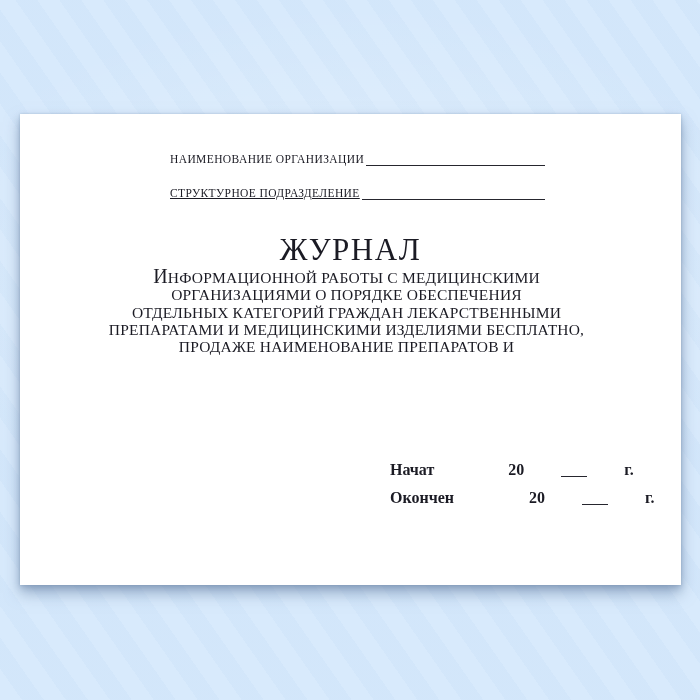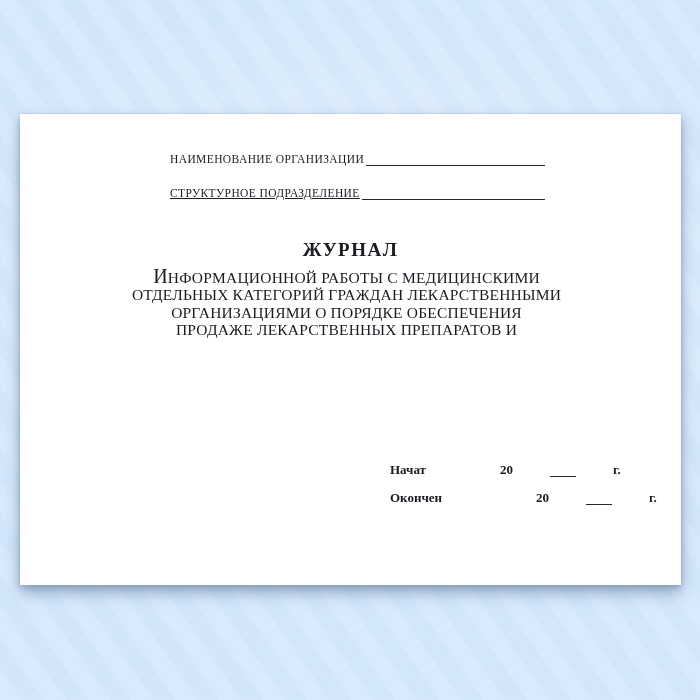--- a/index.html
+++ b/index.html
@@ -53,23 +53,23 @@
   }
   .field-row.org    { top: 38px; }
   .field-row.struct { top: 72px; text-decoration: underline; }
 
   .doc-title {
     position: absolute;
     top: 124px;
     left: 0;
     right: 0;
     text-align: center;
-    font-size: 19px;
+    font-size: 31px;
     line-height: 23px;
-    font-weight: bold;
+    font-weight: normal;
     letter-spacing: 1.5px;
   }
   .doc-subtitle {
     position: absolute;
     top: 154px;
     left: 0;
     right: 8px;
     text-align: center;
     font-size: 15.5px;
     line-height: 17.3px;
@@ -80,38 +80,38 @@
   }
   .dates {
     position: absolute;
     left: 370px;
     top: 348px;
     width: 190px;
   }
   .date-row {
     display: flex;
     align-items: flex-end;
-    font-size: 13px;
+    font-size: 16px;
     line-height: 15px;
     height: 15px;
     font-weight: bold;
     white-space: nowrap;
     gap: 36px;
   }
   .date-row + .date-row { margin-top: 13px; }
   .date-row .rule {
     flex: 1;
     border-bottom: 1.1px solid #26262e;
     height: 0;
     margin: 0 1px;
   }
   .date-row .rule.short {
     flex: 0 0 26px;
   }
-  .date-row.ended .date-label { margin-right: 20px; }
+  .date-row.ended .date-label { margin-right: 1px; }
 </style>
 </head>
 <body>
 
 <div class="backdrop"></div>
 
 <div class="page">
 
   <div class="field-row org">
     <span>НАИМЕНОВАНИЕ ОРГАНИЗАЦИИ</span>
@@ -122,23 +122,24 @@
     <span>СТРУКТУРНОЕ ПОДРАЗДЕЛЕНИЕ</span>
     <span class="rule"></span>
   </div>
 
   <div class="doc-title">ЖУРНАЛ</div>
 
   <div class="doc-subtitle">
     <div>
       <span class="initial">И</span><span>НФОРМАЦИОННОЙ РАБОТЫ С МЕДИЦИНСКИМИ</span>
     </div>
+    <div>ОРГАНИЗАЦИЯМИ О ПОРЯДКЕ ОБЕСПЕЧЕНИЯ</div>
     <div>ОТДЕЛЬНЫХ КАТЕГОРИЙ ГРАЖДАН ЛЕКАРСТВЕННЫМИ</div>
-    <div>ОРГАНИЗАЦИЯМИ О ПОРЯДКЕ ОБЕСПЕЧЕНИЯ</div>
-    <div>ПРОДАЖЕ ЛЕКАРСТВЕННЫХ ПРЕПАРАТОВ И</div>
+    <div>ПРЕПАРАТАМИ И МЕДИЦИНСКИМИ ИЗДЕЛИЯМИ БЕСПЛАТНО,</div>
+    <div>ПРОДАЖЕ НАИМЕНОВАНИЕ ПРЕПАРАТОВ И</div>
   </div>
 
   <div class="dates">
 
     <div class="date-row started">
       <span class="date-label">Начат</span>
       <span class="rule"></span>
       <span>20</span>
       <span class="rule short"></span>
       <span>г.</span>

